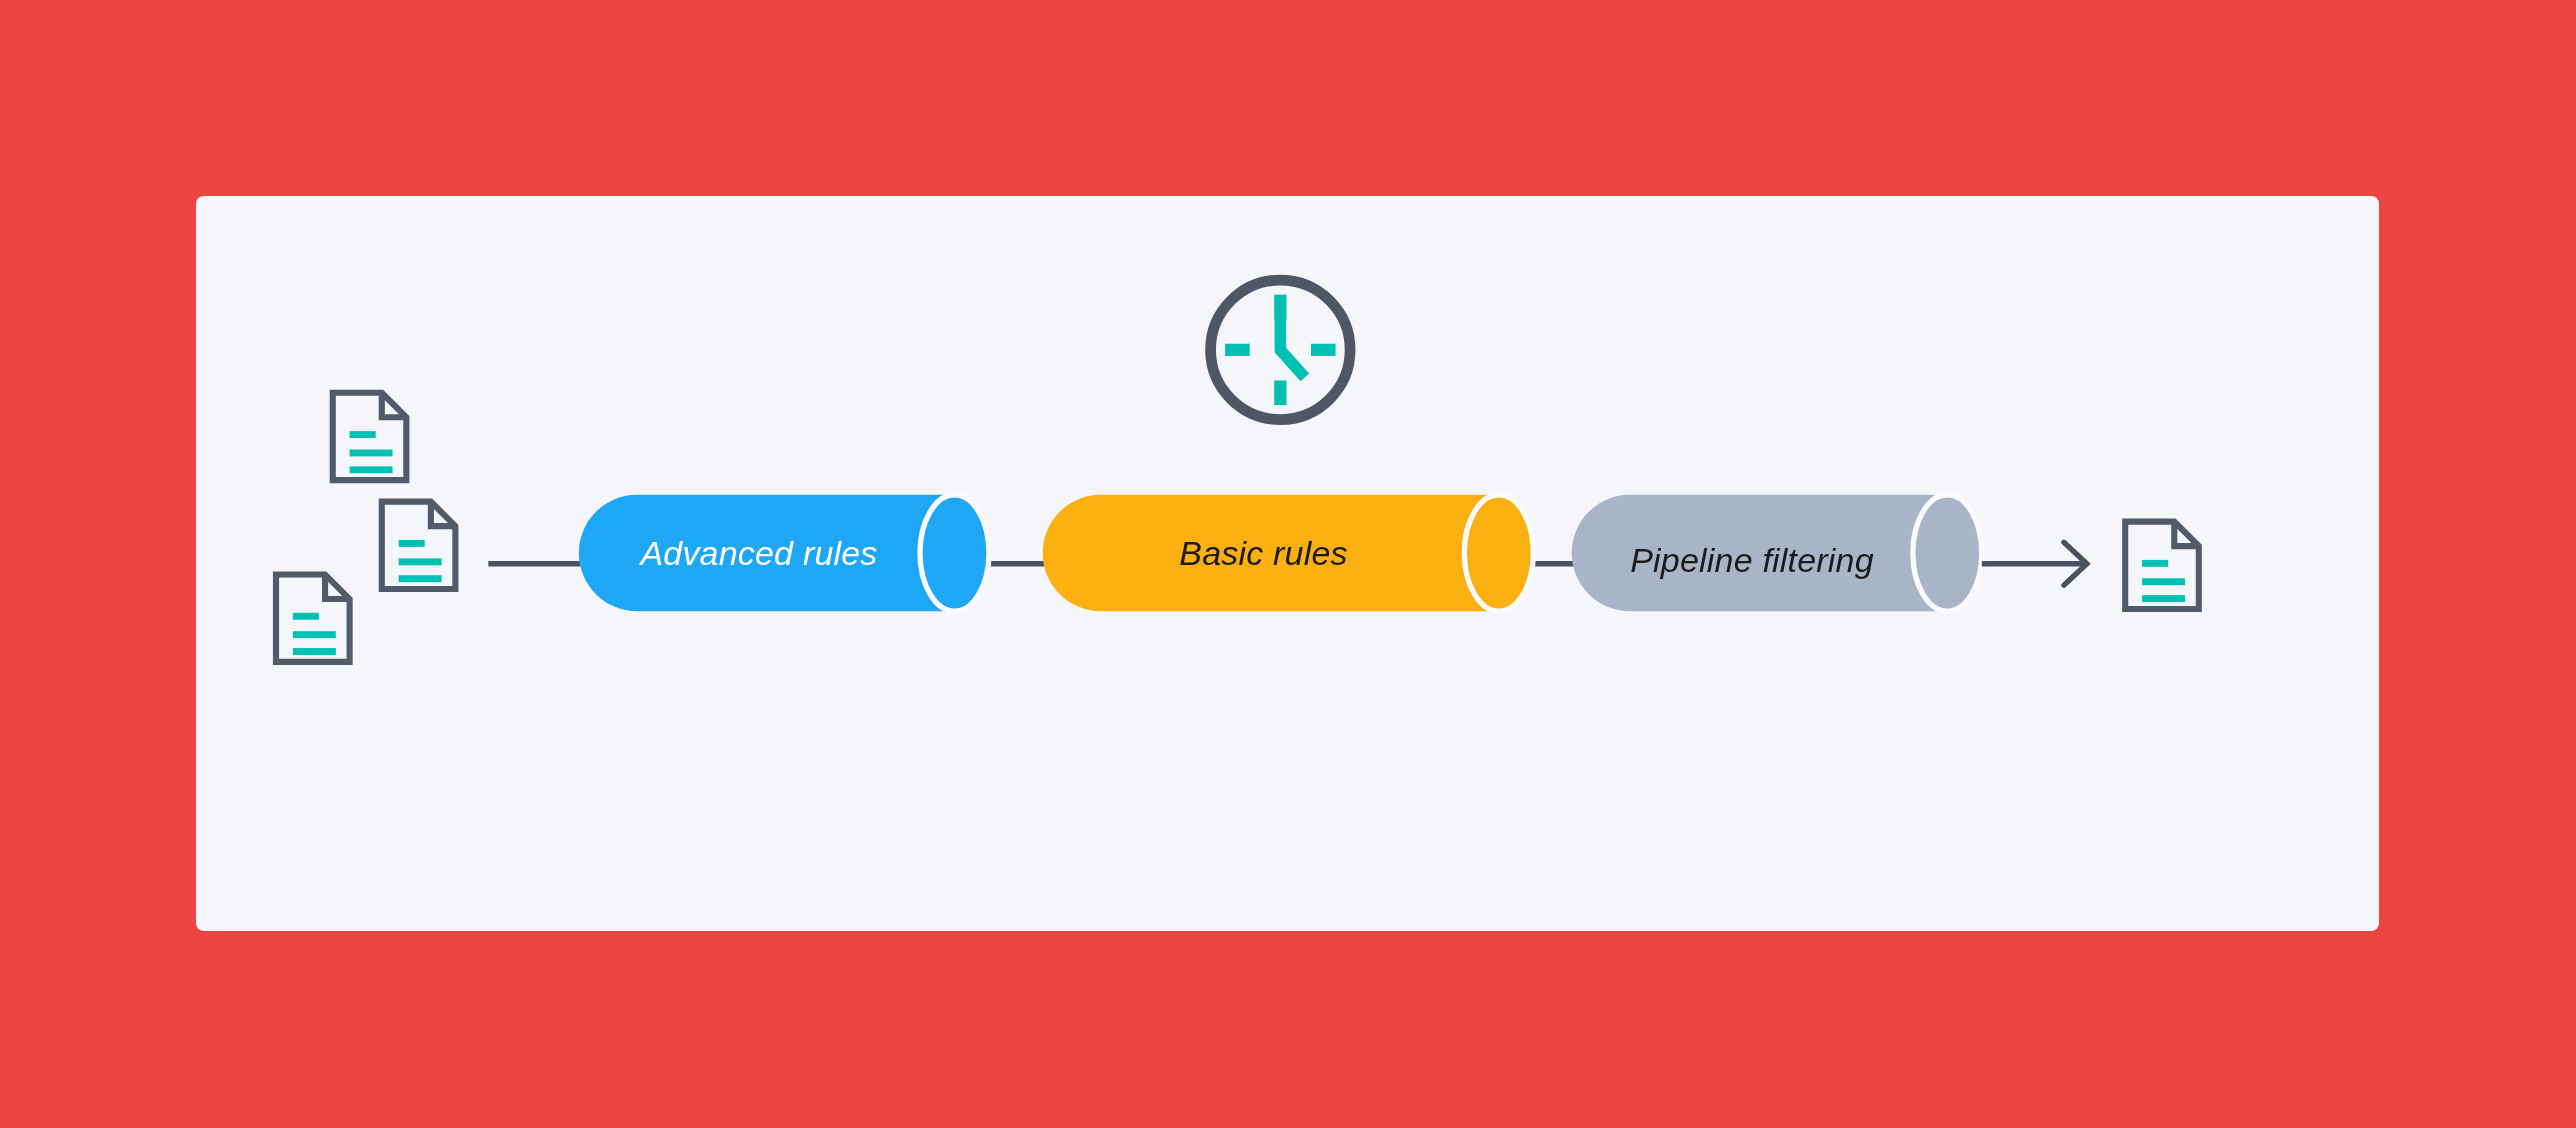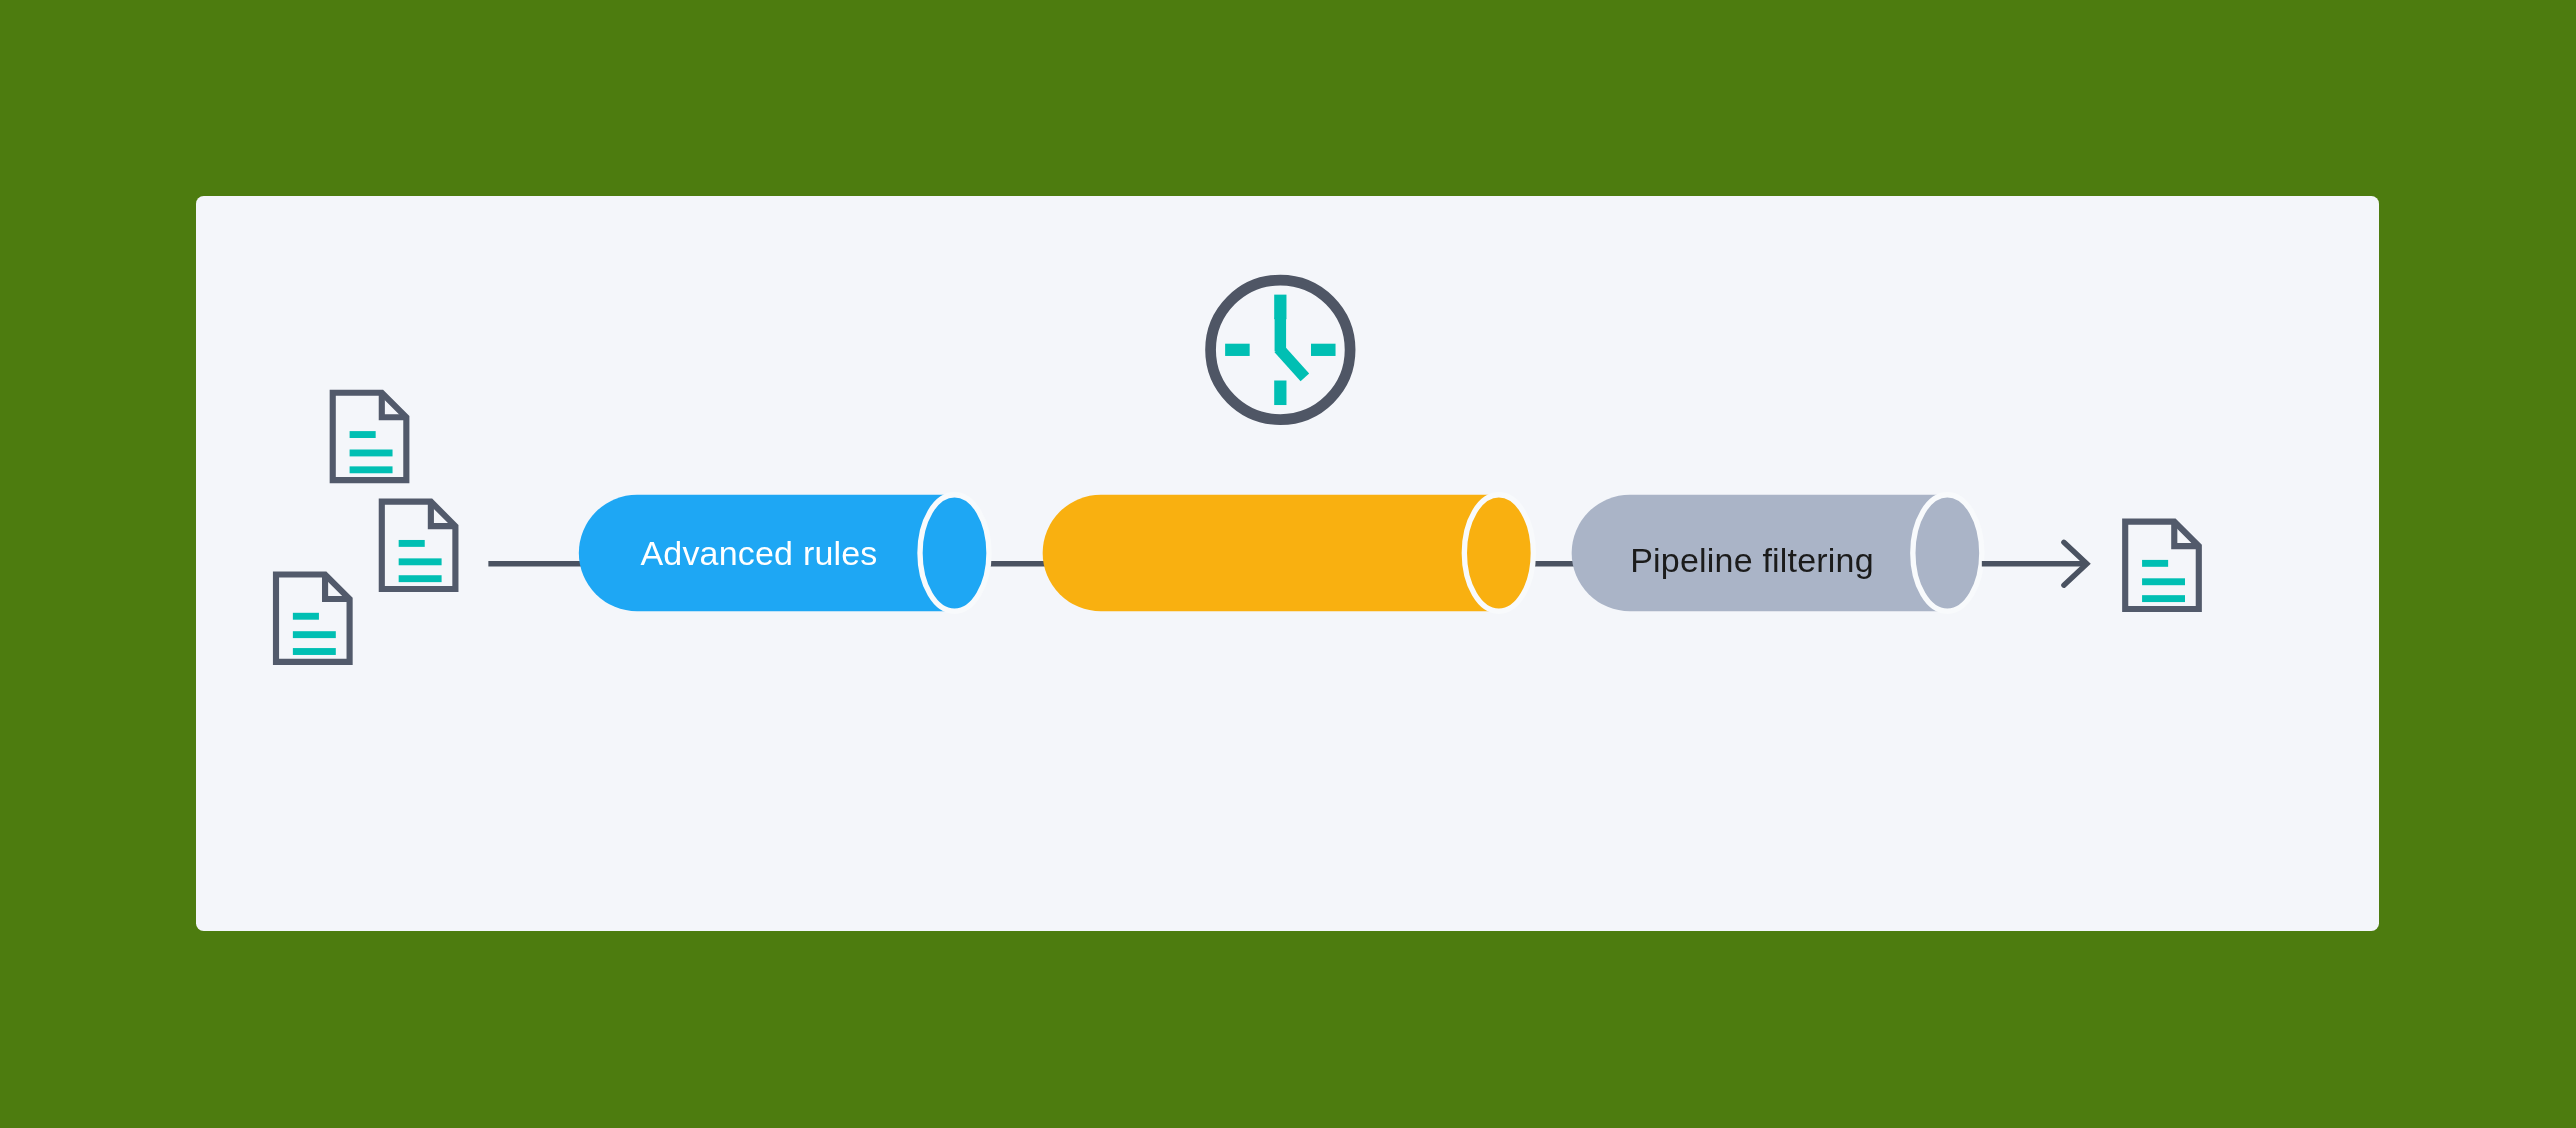--- a/index.html
+++ b/index.html
@@ -10,21 +10,22 @@
   body {
     width: 2576px;
     height: 1129px;
     font-family: "Liberation Sans", sans-serif;
     overflow: hidden;
   }
   #stage {
     position: relative;
     width: 2576px;
     height: 1129px;
-    background: #4d7c0f;
+    background: #ef4444;
+    font-style: italic;
   }
   #panel {
     position: absolute;
     left: 196px;
     top: 196px;
     width: 2183px;
     height: 735px;
     background: #f4f6fa;
     border-radius: 7.7px;
   }
@@ -138,17 +139,18 @@
       <rect x="1710" y="448" width="32" height="16" fill="#00bfb3"></rect>
 
       <path d="M1670 414 V458" stroke="#00bfb3" stroke-width="15" stroke-linecap="butt" fill="none"></path>
       <path d="M1668 454 L1702 492" stroke="#00bfb3" stroke-width="15" stroke-linecap="butt" fill="none"></path>
     </g>
 
   </svg>
 
   <div class="node-label" id="label-advanced">Advanced rules</div>
 
+  <div class="node-label" id="label-basic">Basic rules</div>
 
   <div class="node-label" id="label-pipeline">Pipeline filtering</div>
 
 </div>
 
 
 </body></html>

